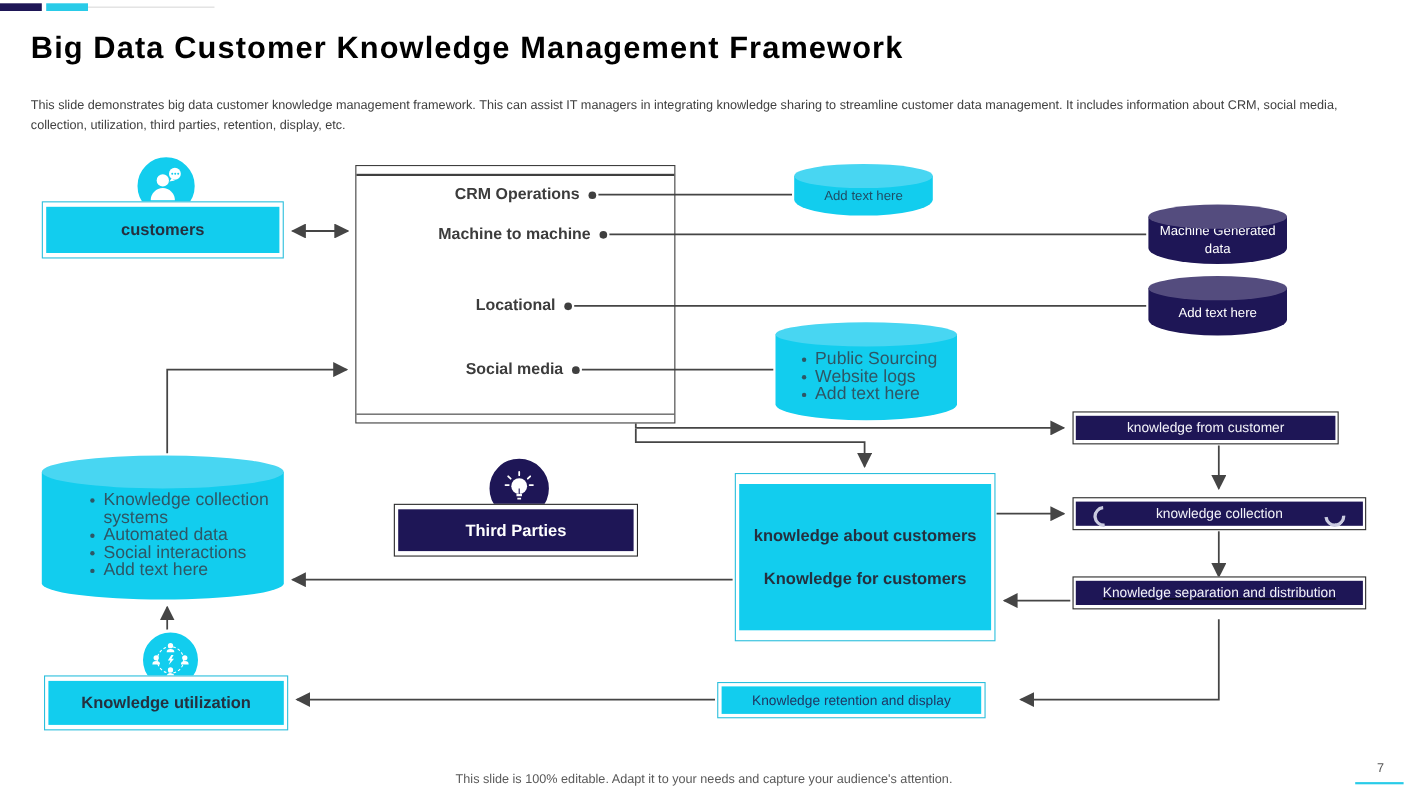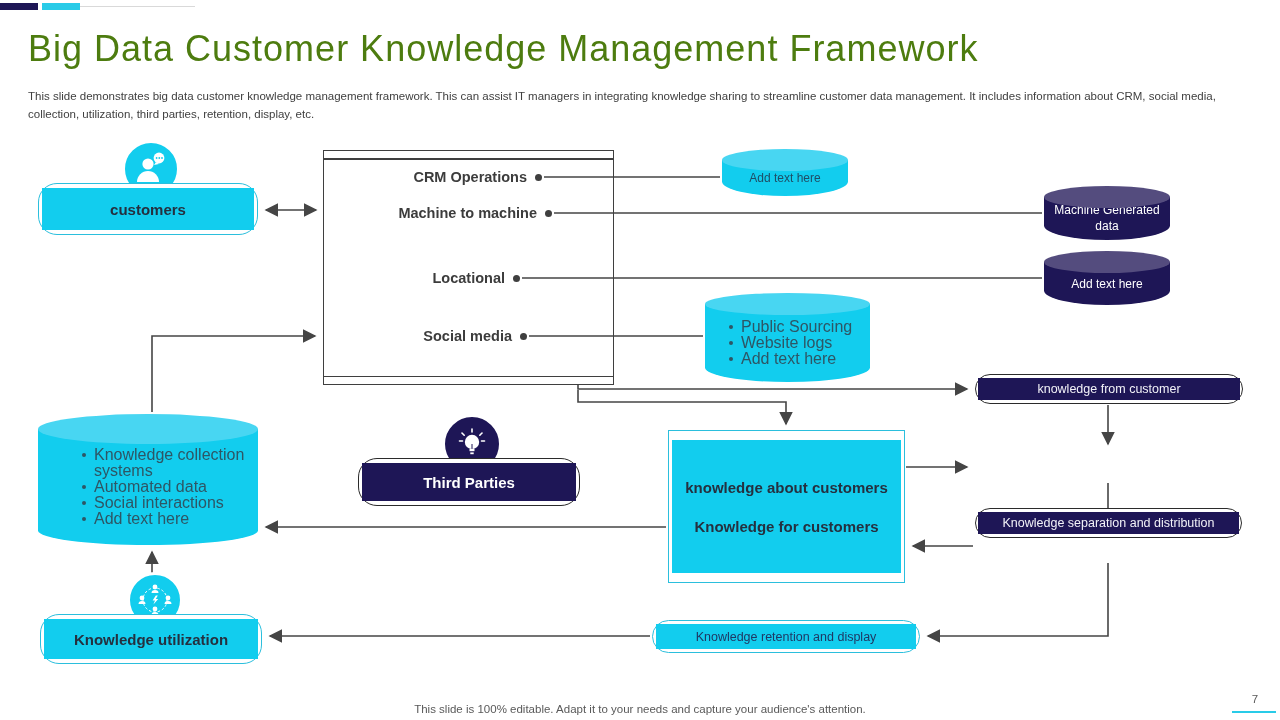--- a/index.html
+++ b/index.html
@@ -4,24 +4,24 @@
 <style>
   html,body{margin:0;padding:0;background:#888;}
   #slide{position:relative;width:1280px;height:720px;background:#ffffff;overflow:hidden;
          font-family:"Liberation Sans",sans-serif;}
   .abs{position:absolute;}
   
   .bar-navy{left:0;top:3px;width:38px;height:7px;background:#1E1656;}
   .bar-cyan{left:42px;top:3px;width:38px;height:7px;background:#29CBE8;}
   .bar-hair{left:80px;top:6px;width:115px;height:1px;background:#d9d9d9;}
   
-  .title{left:28px;top:28px;width:1100px;font-size:36px;letter-spacing:1px;color:#4d7c0f;font-weight:400;}
+  .title{left:28px;top:28px;width:1100px;font-size:28px;letter-spacing:1px;color:#000000;font-weight:700;}
   .desc{left:28px;top:88px;width:1226px;font-size:11.5px;line-height:1.55;color:#404040;}
   
-  .stripebox{box-sizing:border-box;display:flex;border-radius:19px;}
+  .stripebox{box-sizing:border-box;display:flex;}
   .stripebox .fill{flex:1;display:flex;align-items:center;justify-content:center;text-align:center;}
   .cyanbox{border:1px solid #2BBFDD;padding:4px 3px;background:#fff;}
   .cyanbox .fill{background:#12CDEE;color:#25303F;font-weight:bold;}
   .navybox{border:1px solid #2b2b2b;padding:4px 3px;background:#fff;}
   .navybox .fill{background:#1E1656;color:#fff;font-weight:bold;}
   .navybar{border:1px solid #2b2b2b;padding:3px 2px;background:#fff;}
   .navybar .fill{background:#1E1656;color:#f2f2f8;font-size:12.5px;position:relative;}
   .cyanbar{border:1px solid #2BBFDD;padding:3px;background:#fff;}
   .cyanbar .fill{background:#12CDEE;color:#1F3864;font-size:12.5px;}
   
@@ -161,26 +161,33 @@
         <span class="bdot"></span>
         <span>Website logs</span>
       </div>
       <div class="bullet-row">
         <span class="bdot"></span>
         <span>Add text here</span>
       </div>
     </div>
   </div>
 
-  <div class="abs node stripebox navybar" style="left:975px;top:374px;width:268px;height:30px;">
+  <div class="abs node stripebox navybar" style="left:975px;top:374px;width:242px;height:30px;">
     <div class="fill">knowledge from customer</div>
   </div>
 
-
-  <div class="abs node stripebox navybar" style="left:975px;top:508px;width:267px;height:30px;">
+  <div class="abs node stripebox navybar" style="left:975px;top:452px;width:267px;height:30px;">
+    <div class="fill">
+      <span class="crescent cres-l"></span>
+      <span>knowledge collection</span>
+      <span class="crescent cres-r"></span>
+    </div>
+  </div>
+
+  <div class="abs node stripebox navybar" style="left:975px;top:524px;width:267px;height:30px;text-decoration:underline;">
     <div class="fill">Knowledge separation and distribution</div>
   </div>
 
   <div class="cyl cy node abs" style="left:38px;top:414px;width:220px;height:131px;">
     <div class="ctop" style="height:30px;"></div>
     <div class="cbody left" style="top:15px;padding-left:44px;gap:0;">
       <div class="bullet-row">
         <span class="bdot"></span>
         <span>Knowledge collection systems</span>
       </div>
@@ -238,21 +245,21 @@
         <circle cx="33" cy="18" r="2.4"></circle>
           <path d="M29.5,24 a3.5,3 0 0 1 7,0 z"></path>
         <path d="M20.8,15.5 l-3.2,5 h2.4 l-1.6,4 l4.8,-5.6 h-2.4 l2,-3.4 z"></path>
       </g>
     </svg>
   </div>
   <div class="abs node stripebox cyanbox" style="left:40px;top:614px;width:222px;height:50px;">
     <div class="fill" style="font-size:15px;">Knowledge utilization</div>
   </div>
 
-  <div class="abs node stripebox cyanbar" style="left:652px;top:620px;width:268px;height:33px;">
+  <div class="abs node stripebox cyanbar" style="left:652px;top:620px;width:244px;height:33px;">
     <div class="fill">Knowledge retention and display</div>
   </div>
 
   <div class="abs footer">This slide is 100% editable. Adapt it to your needs and capture your audience's attention.</div>
   <div class="abs pagenum">7</div>
   <div class="abs pagenum-line"></div>
 
 </div>
 
 </body></html>

